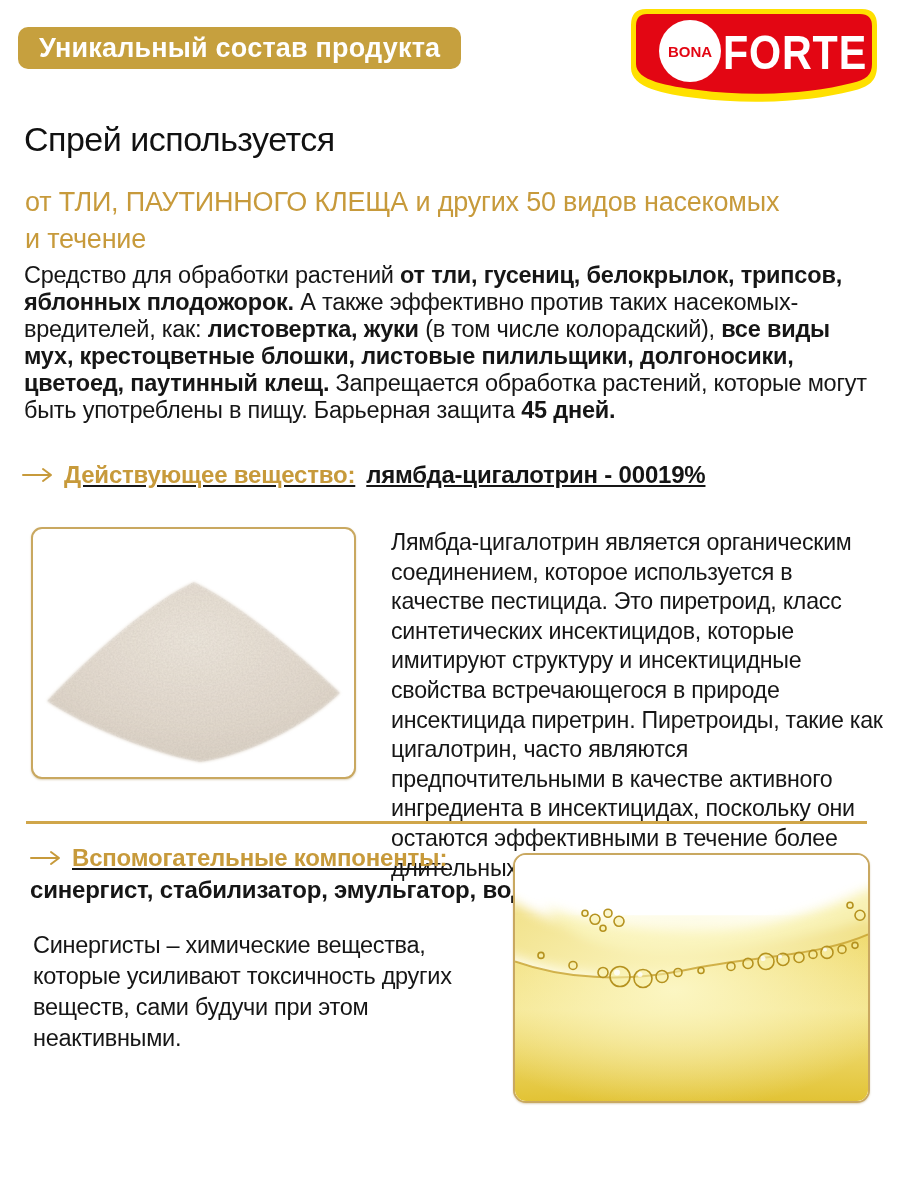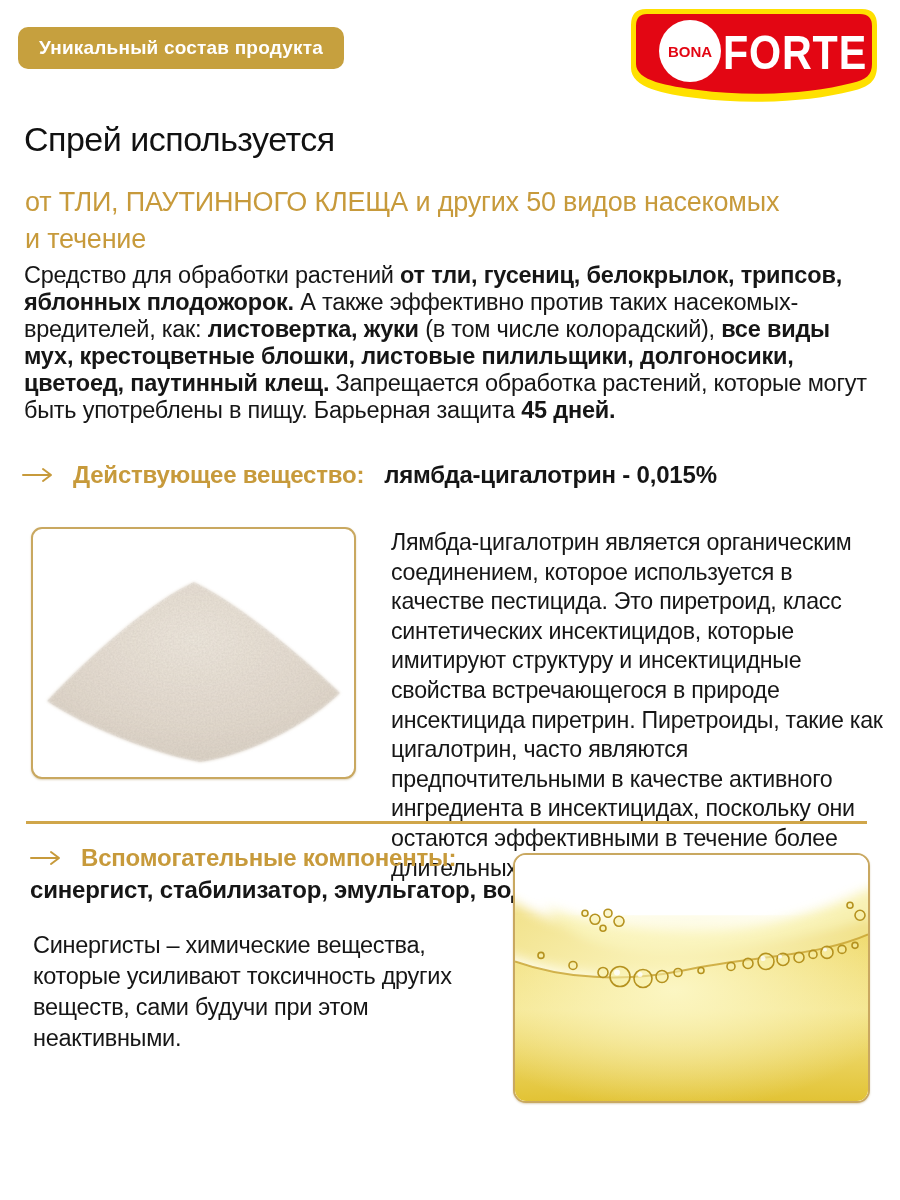--- a/index.html
+++ b/index.html
@@ -5,38 +5,38 @@
   :root{
     --gold:#C79A3B; --badge:#C6A03E; --divider:#D0A64A; --border:#C9A860;
     --red:#E30613; --yellow:#FFE000; --text:#161616;
   }
   html,body{margin:0;padding:0;background:#fff;}
   .page{position:relative;width:900px;height:1200px;background:#fff;overflow:hidden;
         font-family:"Liberation Sans","DejaVu Sans",sans-serif;color:var(--text);}
 
   .badge{position:absolute;left:18px;top:27px;height:42px;line-height:42px;
          padding:0 21px;border-radius:10px;background:var(--badge);
-         color:#fff;font-size:19px;font-weight:bold;letter-spacing:.2px;}
+         color:#fff;font-size:27px;font-weight:bold;letter-spacing:.2px;}
 
   .logo{position:absolute;left:630px;top:8px;width:248px;height:97px;}
   .logo-bona{font:bold 15px "Liberation Sans",sans-serif;fill:var(--red);}
   .logo-forte{font:bold 48px "Liberation Sans",sans-serif;fill:#fff;letter-spacing:1px;}
 
   .title{position:absolute;left:24px;top:120px;margin:0;font-size:34px;font-weight:normal;
          letter-spacing:-.5px;color:#111;}
 
   .subtitle{position:absolute;left:25px;top:184px;margin:0;font-size:27px;font-weight:normal;
             line-height:37px;color:var(--gold);letter-spacing:-.2px;}
   .subtitle span{display:block;}
 
   .desc{position:absolute;left:24px;top:262px;width:860px;margin:0;
         font-size:23.5px;line-height:27px;letter-spacing:-.25px;}
   .desc b{letter-spacing:-.2px;}
 
-  .row{position:absolute;display:flex;align-items:center;gap:20px;}
+  .row{position:absolute;display:flex;align-items:center;gap:11px;text-decoration:underline;}
   .active-row{left:22px;top:461px;}
   .aux-row{left:30px;top:844px;text-align:center;}
   .arrow-icon{flex:0 0 auto;display:block;}
   .gold-label{font-size:24px;font-weight:bold;color:var(--gold);letter-spacing:-.2px;}
   .bold-value{font-size:24px;font-weight:bold;color:#151515;letter-spacing:-.2px;}
 
   .img-box{position:absolute;margin:0;background:#fff;border:2px solid var(--border);
            overflow:hidden;box-shadow:0 1px 2px rgba(160,130,60,.35);}
   .img-box svg{display:block;width:100%;height:100%;}
   .powder-box{left:31px;top:527px;width:321px;height:248px;border-radius:11px;}
@@ -76,21 +76,21 @@
       <span>и течение</span>
     </h2>
 
   <p class="desc"><span>Средство для обработки растений </span><b>от тли, гусениц, белокрылок, трипсов, яблонных плодожорок. </b><span>А также эффективно против таких насекомых-вредителей, как: </span><b>листовертка, жуки </b><span>(в том числе колорадский), </span><b>все виды мух, крестоцветные блошки, листовые пилильщики, долгоносики, цветоед, паутинный клещ. </b><span>Запрещается обработка растений, которые могут быть употреблены в пищу. Барьерная защита </span><b>45 дней.</b></p>
 
   <div class="row active-row">
     <svg class="arrow-icon" width="31" height="16" viewBox="0 0 31 16" aria-hidden="true">
       <path d="M1 8 H28 M21 2 L29 8 L21 14" fill="none" stroke="#C79A3B" stroke-width="2" stroke-linecap="round" stroke-linejoin="round"></path>
     </svg>
     <span class="gold-label">Действующее вещество:</span>
-    <span class="bold-value">лямбда-цигалотрин - 0,015%</span>
+    <span class="bold-value">лямбда-цигалотрин - 00019%</span>
   </div>
 
   <figure class="img-box powder-box">
     <svg viewBox="0 0 321 248" preserveAspectRatio="none" aria-hidden="true">
       <defs>
         <radialGradient id="moundG" cx="0.5" cy="0.32" r="0.85">
           <stop offset="0" stop-color="#EFE8DE"></stop>
           <stop offset="0.55" stop-color="#E4DBCF"></stop>
           <stop offset="1" stop-color="#D7CDC0"></stop>
         </radialGradient>

